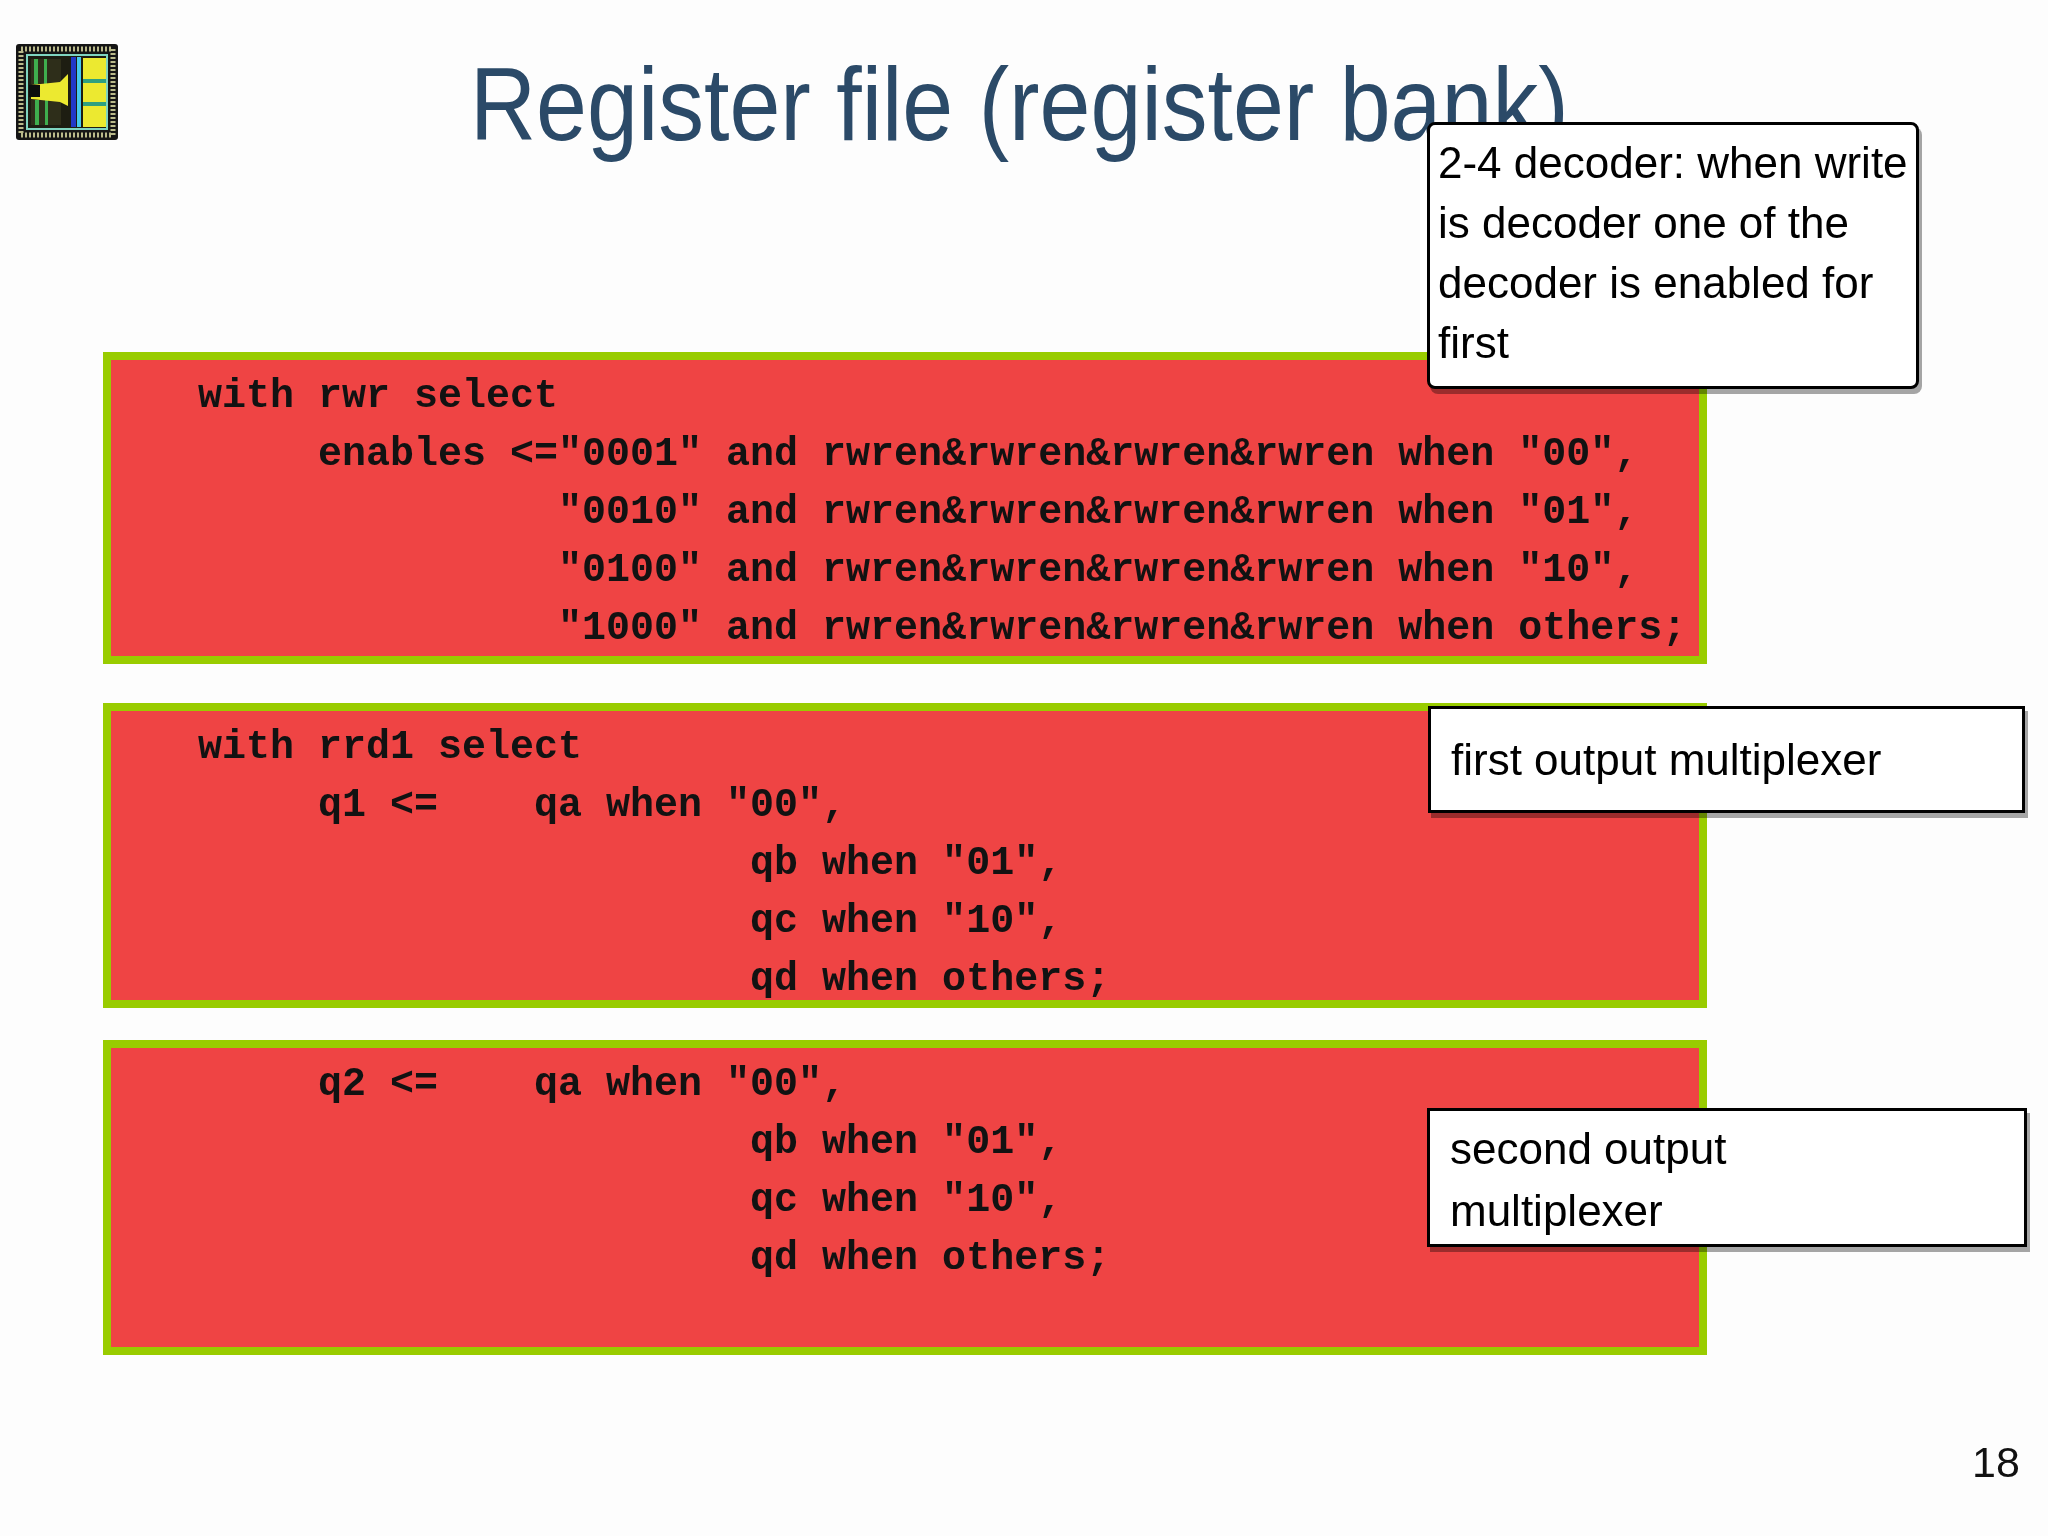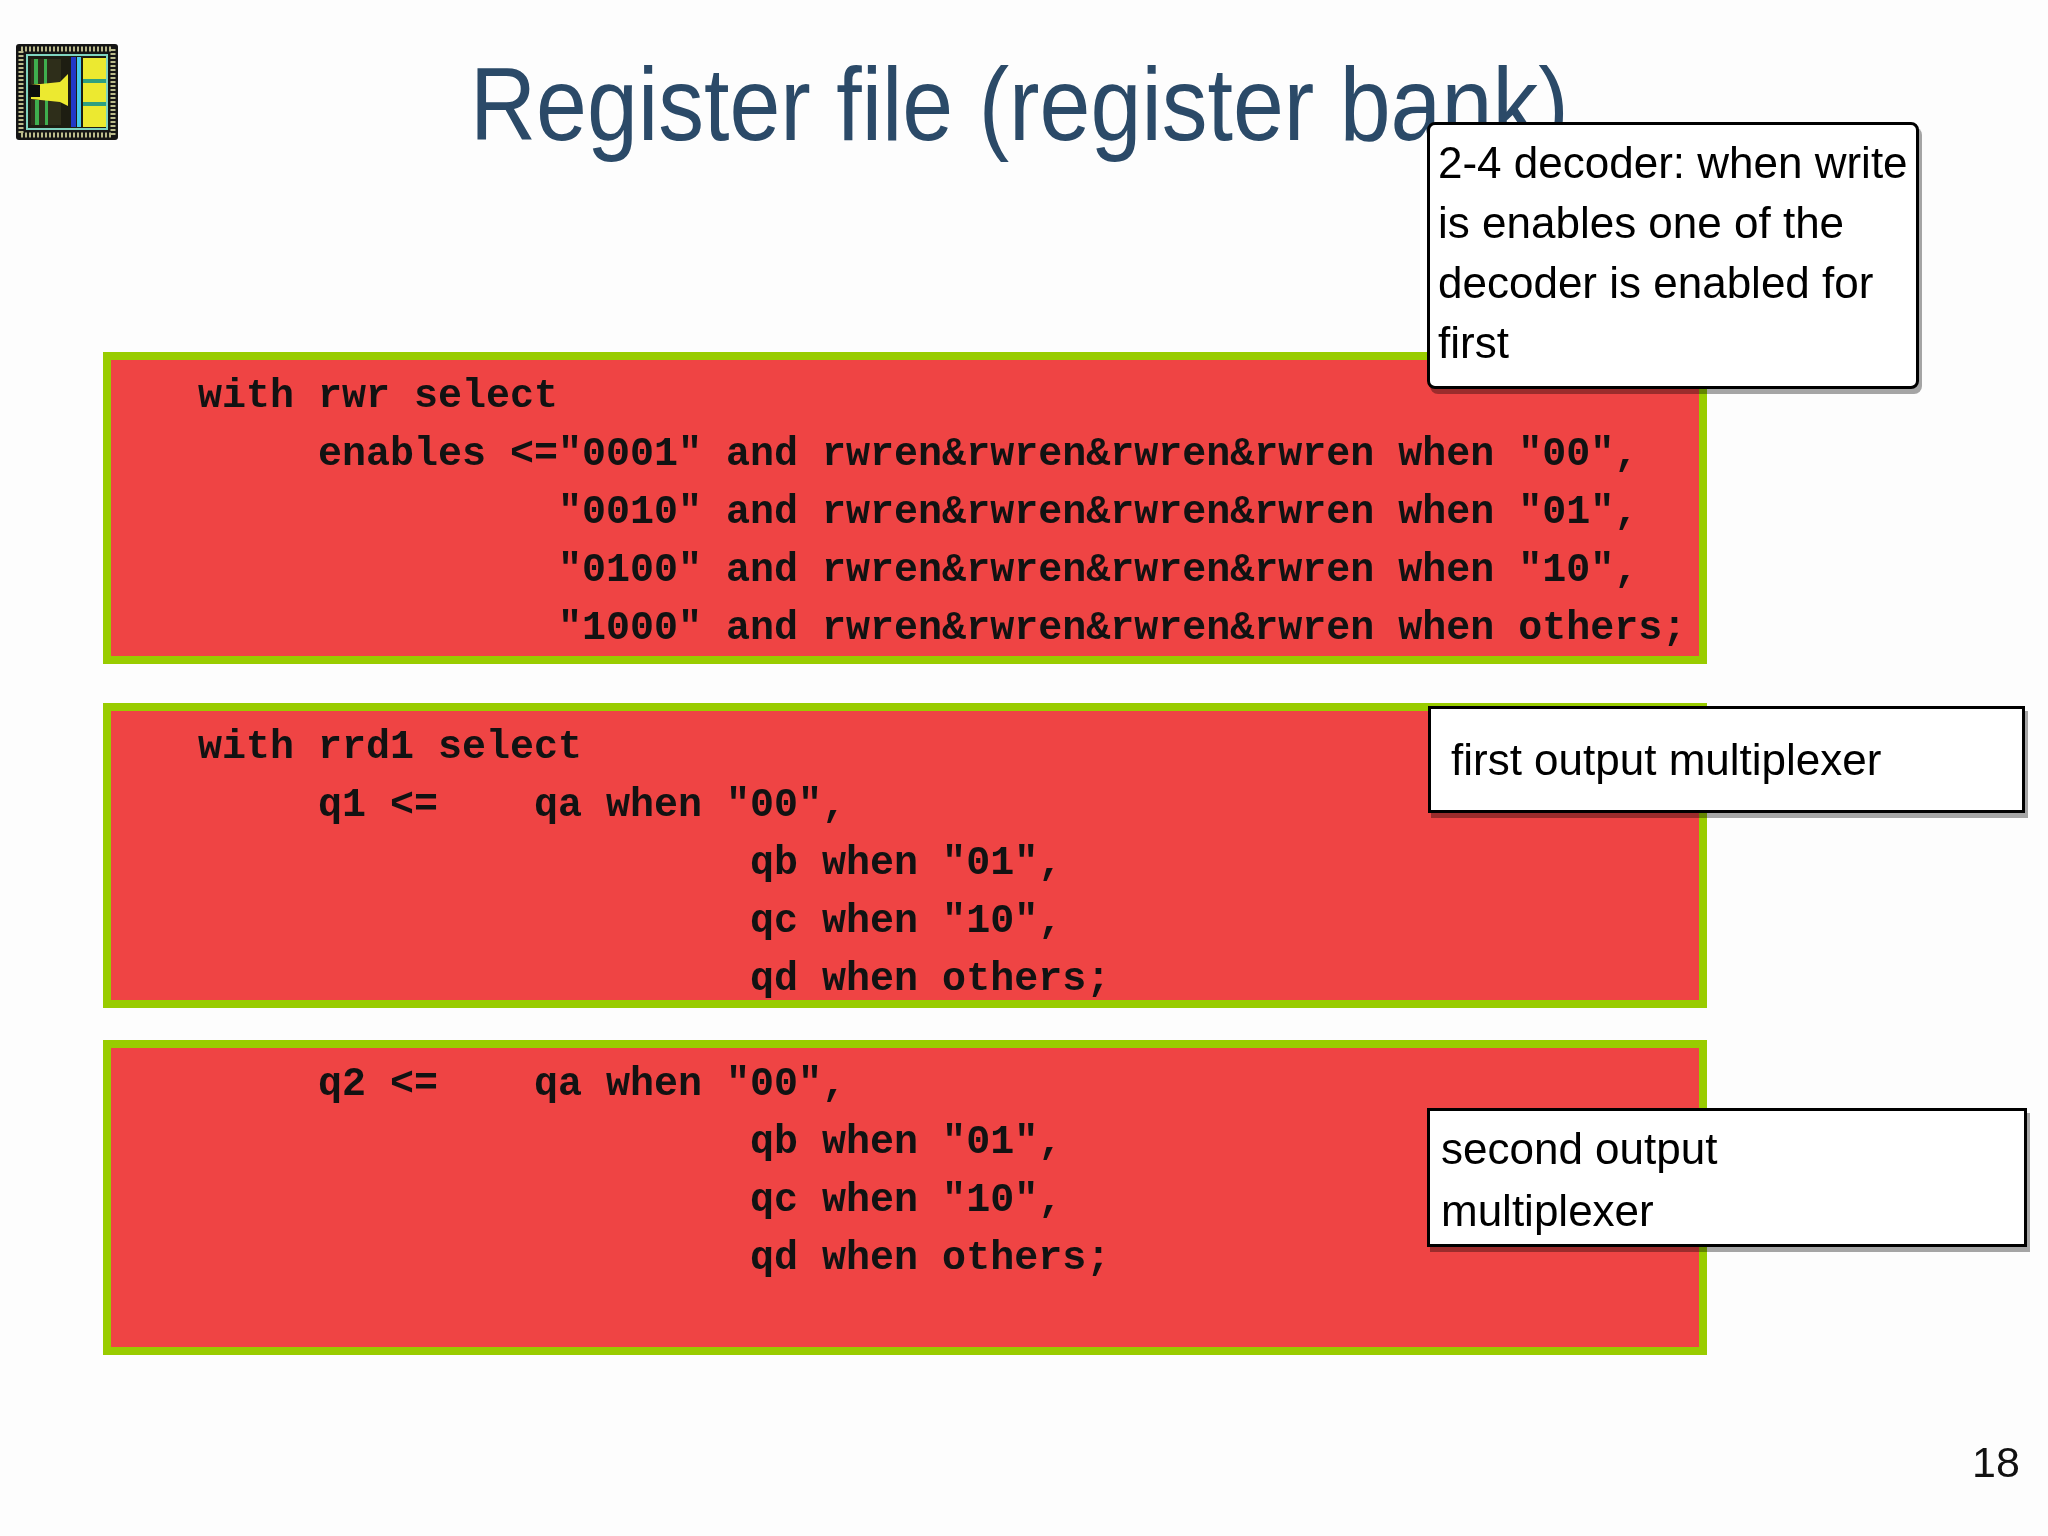--- a/index.html
+++ b/index.html
@@ -58,21 +58,21 @@
     font-size:44px;line-height:60px;border-radius:8px;
   }
   #callout-mux1{
     left:1428px;top:706px;width:597px;height:107px;
     display:flex;align-items:center;
     padding:0 20px;
     font-size:44px;
   }
   #callout-mux2{
     left:1427px;top:1108px;width:600px;height:139px;
-    padding:7px 11px;
+    padding:7px 20px;
     font-size:44px;line-height:62px;
   }
   
   .page-number{
     position:absolute;left:1972px;top:1438px;
     font-size:43px;color:#111111;
     z-index:2;
   }
 </style>
 </head>
@@ -113,21 +113,21 @@
   <div class="codebox" id="box-mux1">
     <pre><div class="code-line">with rrd1 select</div><div class="code-line">     q1 &lt;=    qa when "00",</div><div class="code-line">                       qb when "01",</div><div class="code-line">                       qc when "10",</div><div class="code-line">                       qd when others;</div></pre>
   </div>
 
   <div class="codebox" id="box-mux2">
     <pre><div class="code-line">     q2 &lt;=    qa when "00",</div><div class="code-line">                       qb when "01",</div><div class="code-line">                       qc when "10",</div><div class="code-line">                       qd when others;</div></pre>
   </div>
 
   <div class="callout" id="callout-decoder">
     <div class="callout-line">2-4 decoder: when write</div>
-    <div class="callout-line">is enables one of the</div>
+    <div class="callout-line">is decoder one of the</div>
     <div class="callout-line">decoder is enabled for</div>
     <div class="callout-line">first</div>
   </div>
 
   <div class="callout" id="callout-mux1">
     <div class="callout-line">first output multiplexer</div>
   </div>
 
   <div class="callout" id="callout-mux2">
     <div class="callout-line">second output</div>

